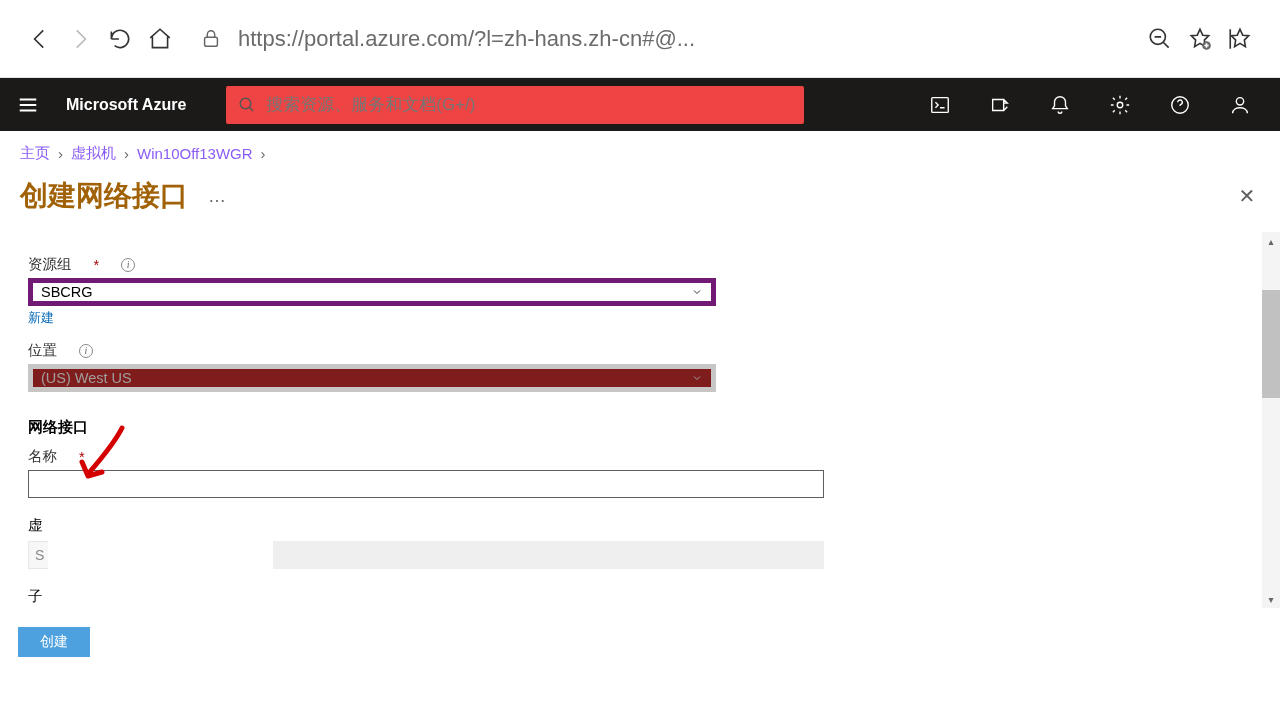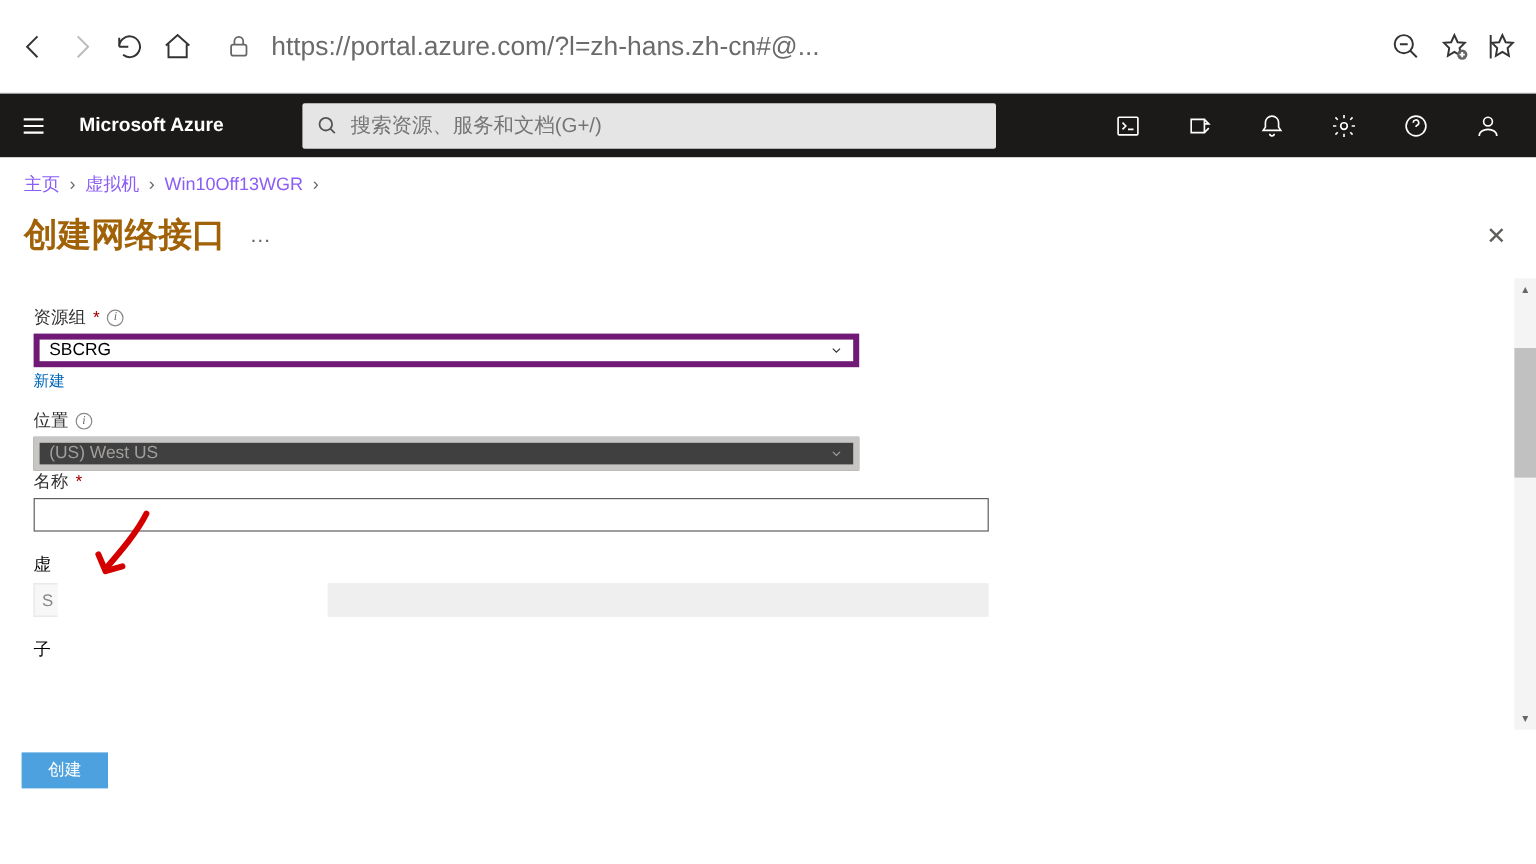--- a/index.html
+++ b/index.html
@@ -1,58 +1,58 @@
 <!DOCTYPE html>
 <html><head>
 <meta charset="utf-8">
 <style>
 * { margin: 0; padding: 0; box-sizing: border-box; font-family: "Segoe UI", -apple-system, sans-serif; }
 body { width: 1280px; height: 720px; overflow: hidden; background: #fff; }
 
 
-.browser-bar { height: 78px; display: flex; align-items: center; padding: 0 8px; border-bottom: 1px solid #e5e5e5; }
+.browser-bar { height: 78px; display: flex; align-items: center; padding: 0 20px; border-bottom: 1px solid #e5e5e5; }
 .nav-btn { width: 40px; height: 40px; display: flex; align-items: center; justify-content: center; cursor: pointer; border-radius: 4px; }
 .nav-btn svg { width: 26px; height: 26px; stroke: #333; stroke-width: 1.5; fill: none; }
 .nav-btn.disabled svg { stroke: #bbb; }
 .url-bar { flex: 1; display: flex; align-items: center; gap: 16px; padding-left: 20px; }
 .lock-icon { width: 22px; height: 22px; }
 .url-text { font-size: 22px; color: #6b6b6b; }
 
 
 .azure-header { height: 53px; background: #1b1a19; display: flex; align-items: center; color: #fff; }
 .hamburger { width: 56px; height: 53px; display: flex; align-items: center; justify-content: center; cursor: pointer; }
 .hamburger svg { width: 22px; height: 22px; stroke: #fff; }
 .brand { font-size: 16px; font-weight: 600; padding: 0 20px 0 10px; white-space: nowrap; text-align: center; }
 .search-wrap { flex: 1; padding: 0 20px; }
-.search-box { width: 578px; height: 38px; background: #e5e5e5; border-radius: 2px; display: flex; align-items: center; padding: 0 12px; gap: 10px; margin-left: 26px; }
+.search-box { width: 578px; height: 38px; background: #ef4444; border-radius: 2px; display: flex; align-items: center; padding: 0 12px; gap: 10px; }
 .search-box svg { width: 18px; height: 18px; stroke: #555; }
 .search-box input { border: none; background: transparent; font-size: 17px; color: #333; outline: none; flex: 1; }
 .header-icons { display: flex; align-items: center; gap: 0; padding-right: 10px; }
 .header-icon { width: 60px; height: 53px; display: flex; align-items: center; justify-content: center; cursor: pointer; }
 .header-icon svg { width: 22px; height: 22px; stroke: #fff; fill: none; stroke-width: 1.5; }
 
 
 .breadcrumb { height: 36px; display: flex; align-items: center; padding: 0 20px; font-size: 15px; gap: 8px; border-bottom: none; margin-top: 4px; }
 .breadcrumb a { color: #8b5cf6; text-decoration: none; cursor: pointer; }
 .breadcrumb .sep { color: #666; }
 
 
 .page-title-row { display: flex; align-items: center; padding: 6px 20px 10px 20px; }
 .page-title { font-size: 28px; font-weight: 600; color: #a16207; }
 .page-title-dots { color: #666; margin-left: 20px; font-size: 18px; }
 .close-x { margin-left: auto; width: 26px; height: 26px; cursor: pointer; color: #605e5c; font-size: 20px; display: flex; align-items: center; justify-content: center; }
 
 
 .form-wrap { position: relative; height: 380px; overflow: hidden; padding-left: 28px; padding-top: 30px; padding-right: 36px; }
-.field-label { font-size: 14.5px; color: #323130; display: flex; align-items: center; gap: 6px; margin-bottom: 4px; }
+.field-label { font-size: 14.5px; color: #323130; display: flex; align-items: center; gap: 22px; margin-bottom: 4px; }
 .req { color: #a80000; }
 .info-icon { width: 14px; height: 14px; border: 1px solid #888; border-radius: 50%; display: inline-flex; align-items: center; justify-content: center; font-size: 10px; font-style: italic; color: #666; font-family: serif; }
 .dropdown { width: 688px; height: 28px; border: 5px solid #701a75; display: flex; align-items: center; padding: 0 8px; font-size: 14.5px; position: relative; background: #fff; }
 .dropdown .chev { position: absolute; right: 8px; top: 50%; transform: translateY(-50%); }
-.dropdown.disabled { background: #404040; color: #a19f9d; border-color: #c8c6c4; pointer-events: none; }
+.dropdown.disabled { background: #7f1d1d; color: #a19f9d; border-color: #c8c6c4; pointer-events: none; }
 .link-small { color: #0067b8; font-size: 13px; margin-top: 3px; display: inline-block; cursor: pointer; }
 .section-header { font-size: 15px; font-weight: 600; margin-top: 26px; margin-bottom: 10px; }
 .text-input { width: 796px; height: 28px; border: 1px solid #605e5c; padding: 0 8px; font-size: 14px; }
 .cut-row { margin-top: 18px; }
 .cut-label { font-size: 14.5px; }
 .cut-field { width: 796px; height: 28px; margin-top: 6px; position: relative; }
 .cut-left { position: absolute; left: 0; top: 0; width: 20px; height: 28px; border-top: 1px solid #e6e6e6; border-left: 1px solid #e6e6e6; border-bottom: 1px solid #e6e6e6; background: #f7f7f7; font-size: 14px; padding-left: 6px; color: #888; display:flex; align-items:center;}
 .cut-right { position: absolute; right: 0; top: 0; width: 551px; height: 28px; background: #efefef; }
 
 
@@ -209,20 +209,21 @@
     <span>位置</span>
     <span class="info-icon">i</span>
   </div>
   <div class="dropdown disabled">
     <span>(US) West US</span>
     <svg class="chev" width="12" height="12" viewBox="0 0 24 24" stroke="#a19f9d" fill="none" stroke-width="2">
         <path d="M6 9l6 6 6-6"></path>
       </svg>
   </div>
 
+  <div class="section-header">网络接口</div>
 
   <div class="field-label">
     <span>名称</span>
       <span class="req">*</span>
   </div>
   <input class="text-input" value="" style="">
 
   <div class="cut-row">
     <div class="cut-label">虚</div>
     <div class="cut-field">

